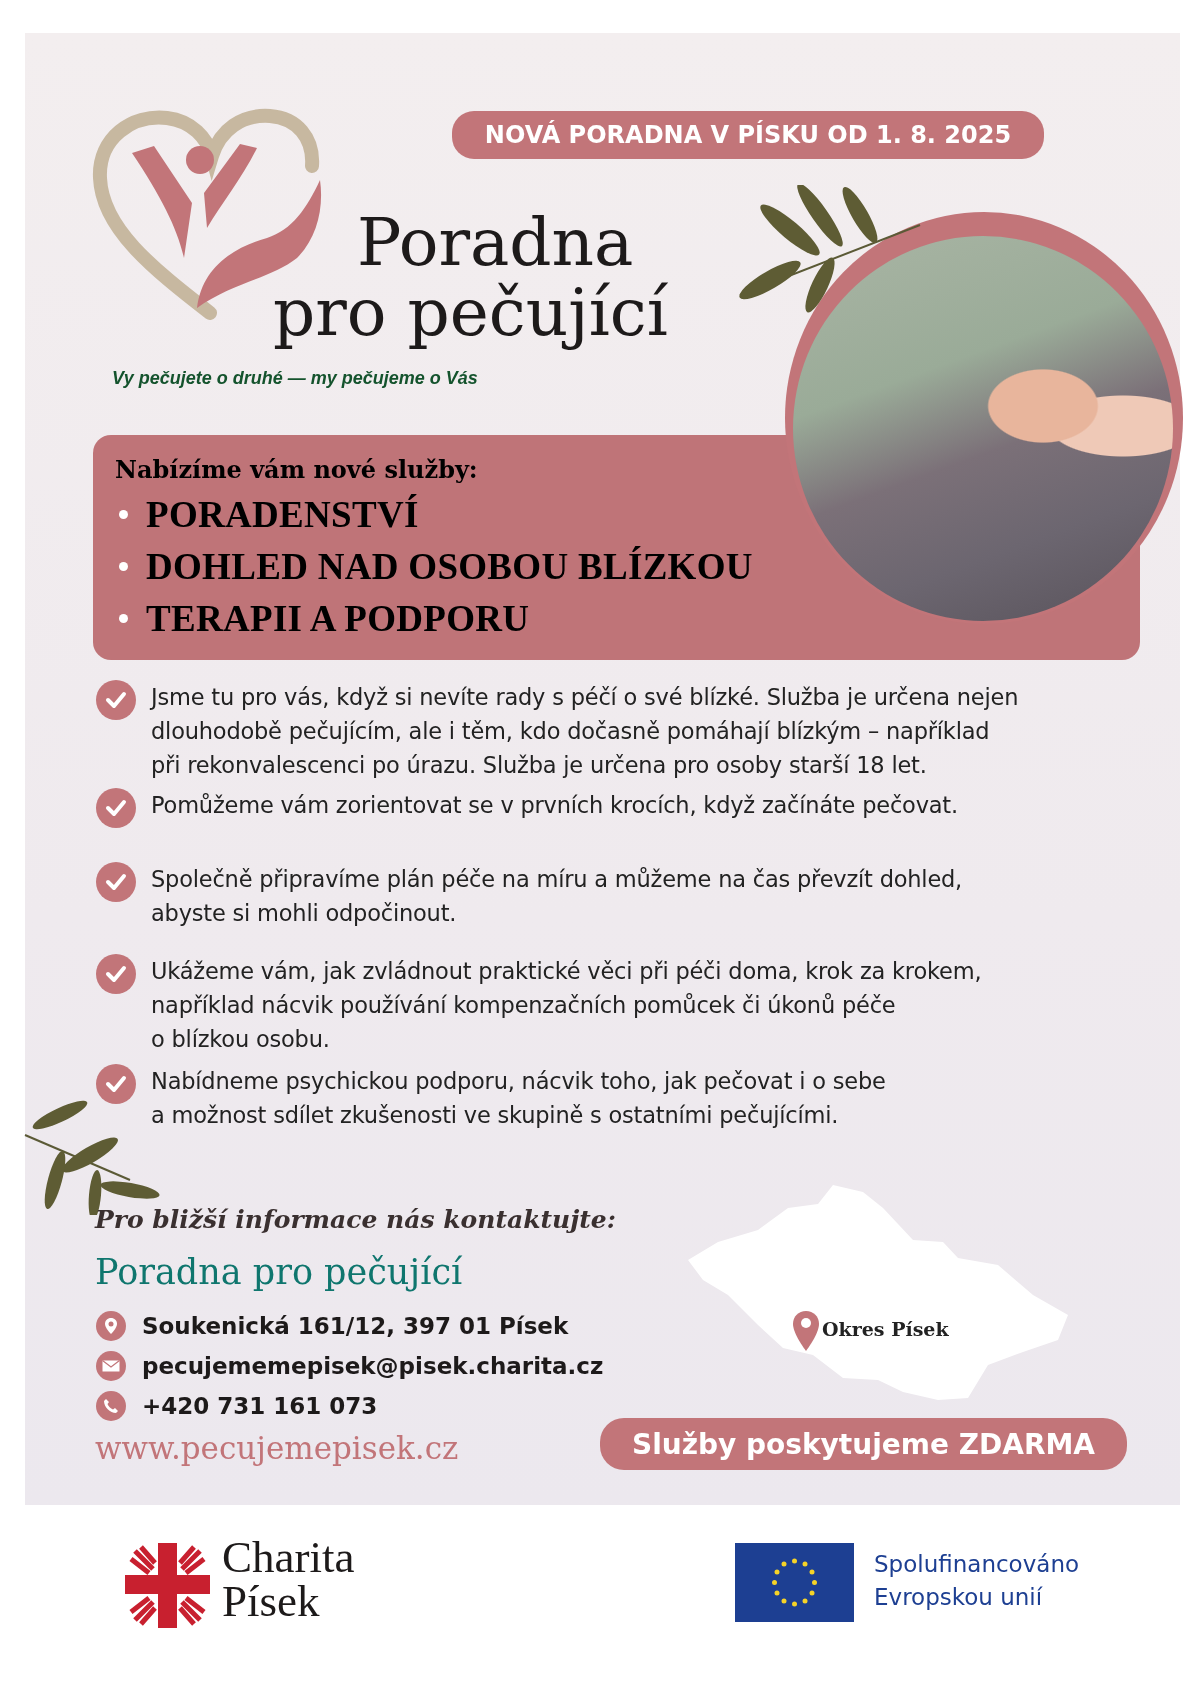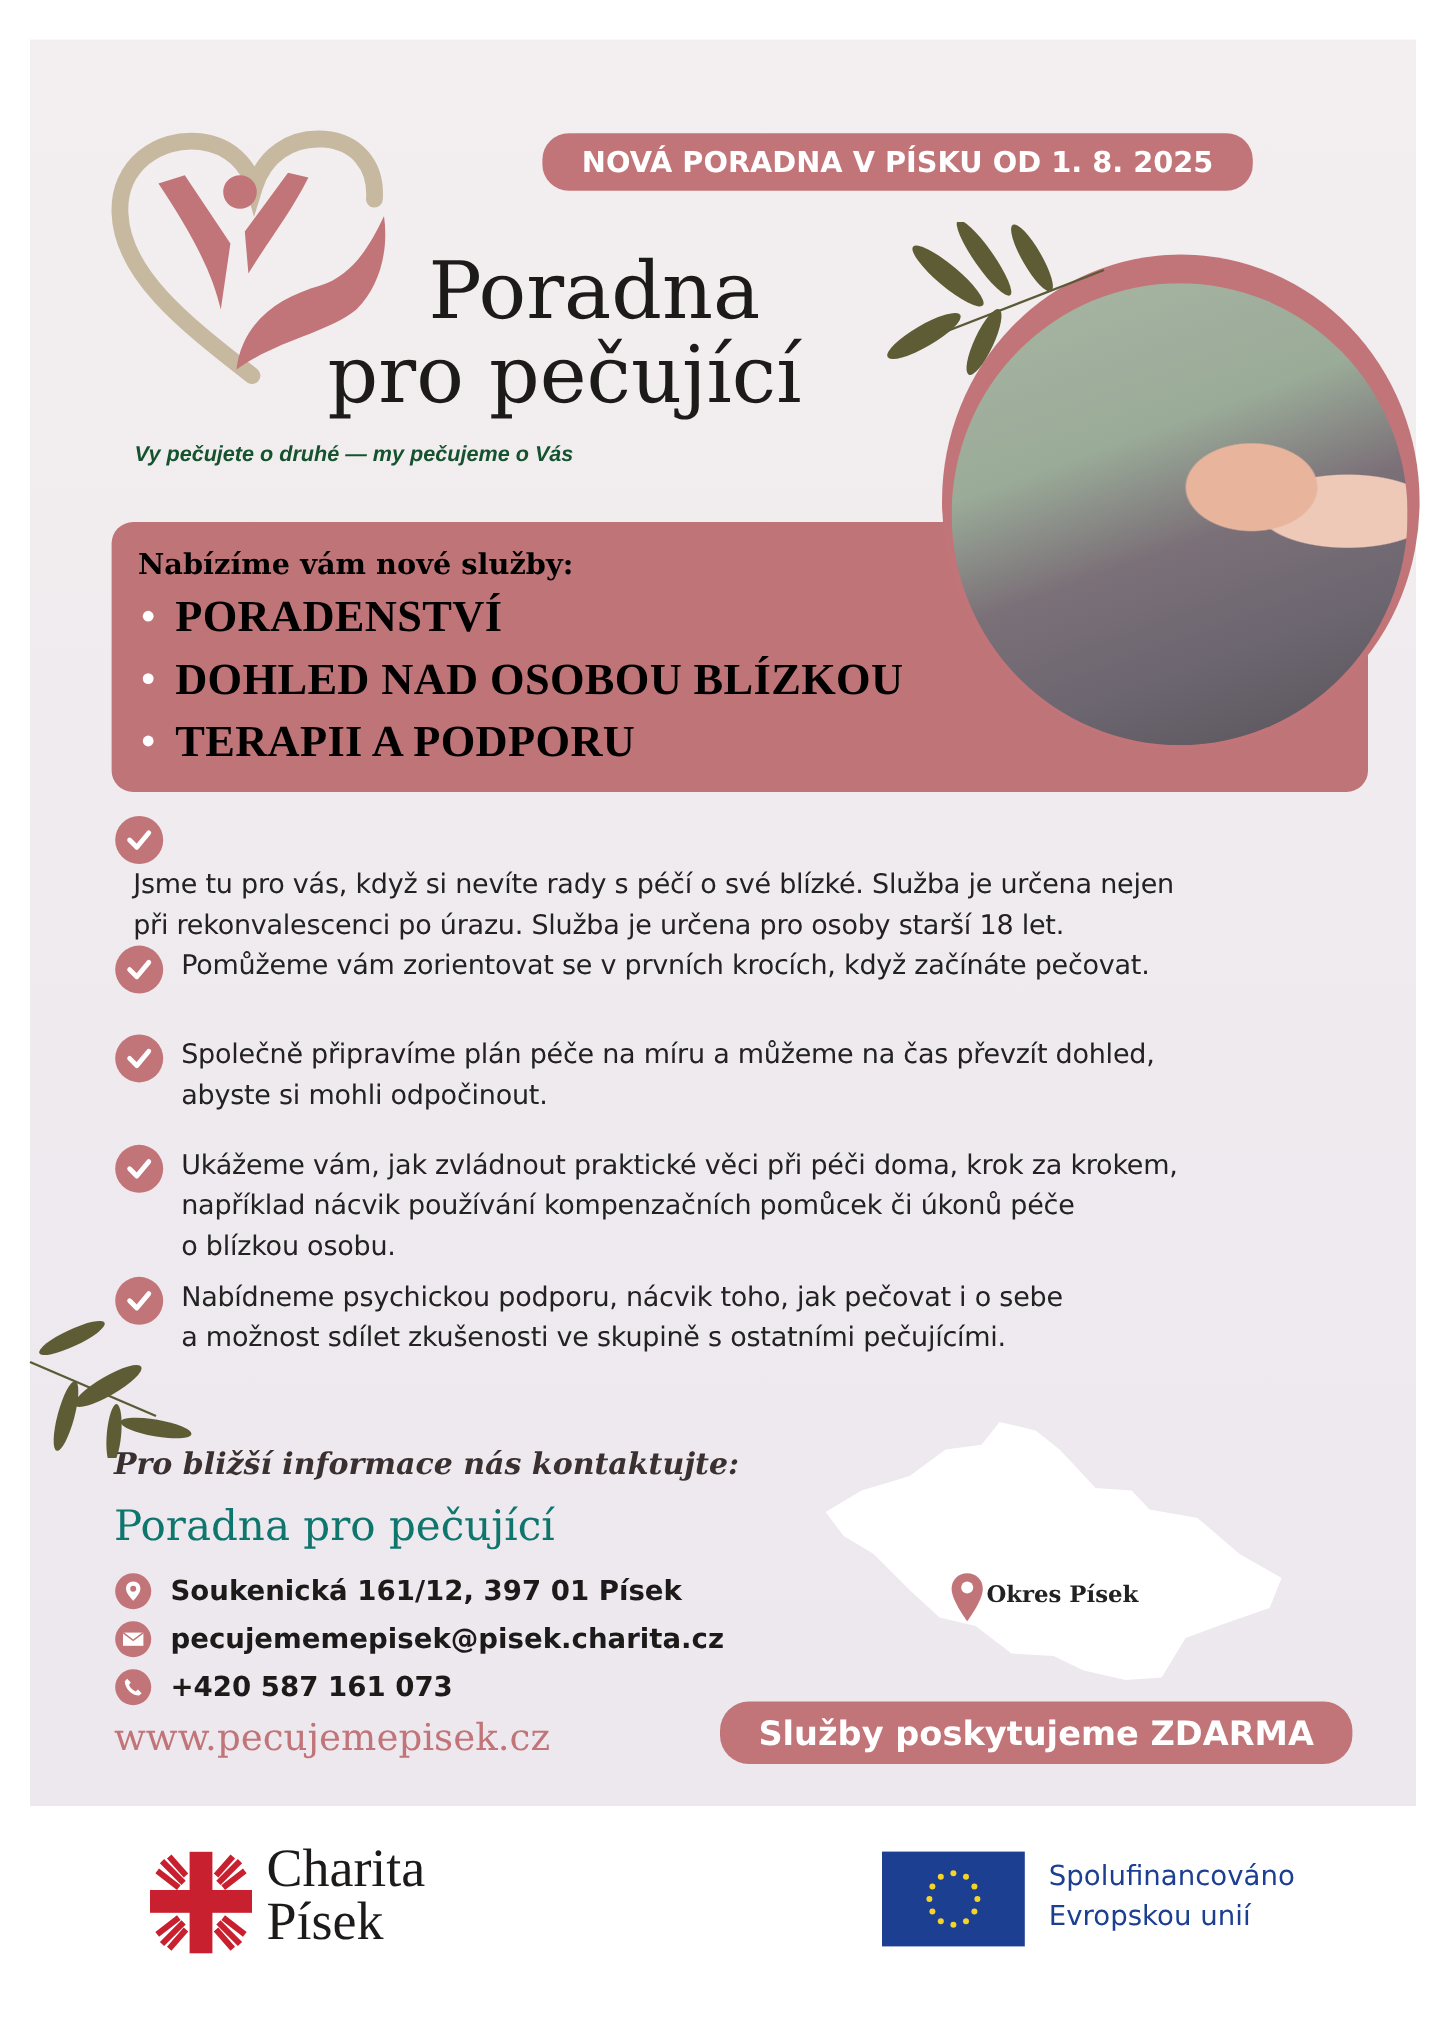--- a/index.html
+++ b/index.html
@@ -138,28 +138,29 @@
 <svg class="abs" style="left:20px;top:1095px" width="140" height="120" viewBox="0 0 140 120">
   <path d="M5 40 L110 85" stroke="#5b5a36" stroke-width="2"></path>
   <ellipse cx="40" cy="20" rx="30" ry="7" transform="rotate(-25 40 20)" fill="#5e5c34"></ellipse>
   <ellipse cx="70" cy="60" rx="32" ry="8" transform="rotate(-30 70 60)" fill="#5e5c34"></ellipse>
   <ellipse cx="110" cy="95" rx="30" ry="7" transform="rotate(10 110 95)" fill="#5e5c34"></ellipse>
   <ellipse cx="35" cy="85" rx="30" ry="7" transform="rotate(-75 35 85)" fill="#5e5c34"></ellipse>
   <ellipse cx="75" cy="100" rx="25" ry="6" transform="rotate(-85 75 100)" fill="#5e5c34"></ellipse>
 </svg>
 
 <div class="checks">
-  <div class="check-row" style="top:0px;flex-direction:column;">
+  <div class="check-row" style="top:0px;">
     <span class="check-icon">
         <svg width="22" height="18" viewBox="0 0 22 18">
           <path d="M3 9 L9 15 L19 3" stroke="#fff" stroke-width="4" fill="none" stroke-linecap="round" stroke-linejoin="round"></path>
         </svg>
       </span>
     <div class="check-text">
       <div>Jsme tu pro vás, když si nevíte rady s péčí o své blízké. Služba je určena nejen</div>
+        <div>dlouhodobě pečujícím, ale i těm, kdo dočasně pomáhají blízkým – například</div>
         <div>při rekonvalescenci po úrazu. Služba je určena pro osoby starší 18 let.</div>
     </div>
   </div>
   <div class="check-row" style="top:108px;">
     <span class="check-icon">
         <svg width="22" height="18" viewBox="0 0 22 18">
           <path d="M3 9 L9 15 L19 3" stroke="#fff" stroke-width="4" fill="none" stroke-linecap="round" stroke-linejoin="round"></path>
         </svg>
       </span>
     <div class="check-text">
@@ -222,21 +223,21 @@
       </svg>
     </span>
   <span class="contact-text">pecujememepisek@pisek.charita.cz</span>
 </div>
 <div class="contact-row" style="top:1391px;">
   <span class="contact-icon">
       <svg width="16" height="16" viewBox="0 0 16 16">
         <path d="M3 1 L6 4 L4.5 6 C5.5 8.5 7.5 10.5 10 11.5 L12 10 L15 13 L13 15 C7 15 1 9 1 3 Z" fill="#fff"></path>
       </svg>
     </span>
-  <span class="contact-text">+420 587 161 073</span>
+  <span class="contact-text">+420 731 161 073</span>
 </div>
 
 <div class="website">www.pecujemepisek.cz</div>
 
 <svg class="abs" style="left:688px;top:1180px" width="390" height="225" viewBox="0 0 390 225">
   <path d="M0 80 L30 62 L70 50 L100 28 L130 24 L145 5 L175 12 L195 28 L225 60 L255 62 L270 78 L310 85 L345 115 L380 135 L370 160 L335 172 L300 185 L280 218 L250 220 L215 212 L190 200 L155 198 L125 175 L95 168 L70 145 L40 115 L15 100 Z" fill="#ffffff"></path>
 </svg>
 <svg class="abs" style="left:792px;top:1310px" width="28" height="42" viewBox="0 0 28 42">
   <path d="M14 1 C6.5 1 1 6.5 1 14 C1 24 14 41 14 41 C14 41 27 24 27 14 C27 6.5 21.5 1 14 1 Z" fill="#c27579"></path>
   <circle cx="14" cy="13" r="5" fill="#fff"></circle>

